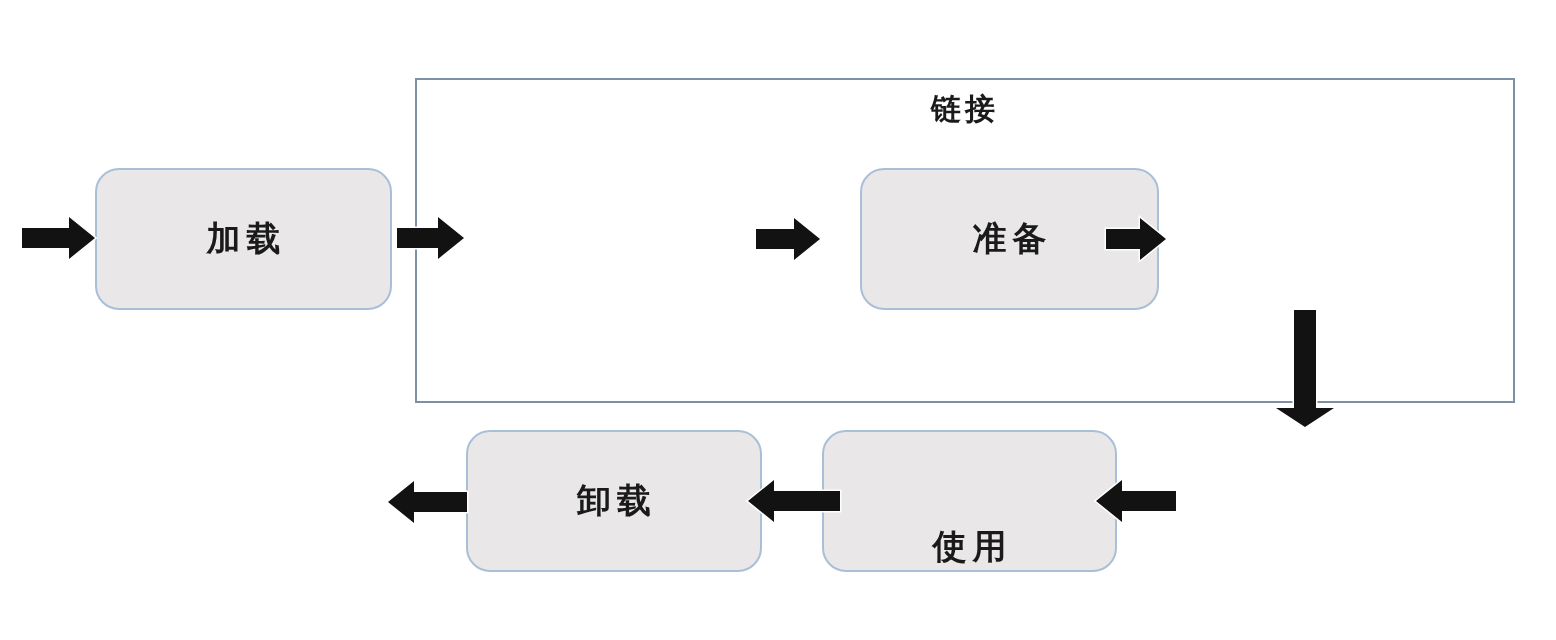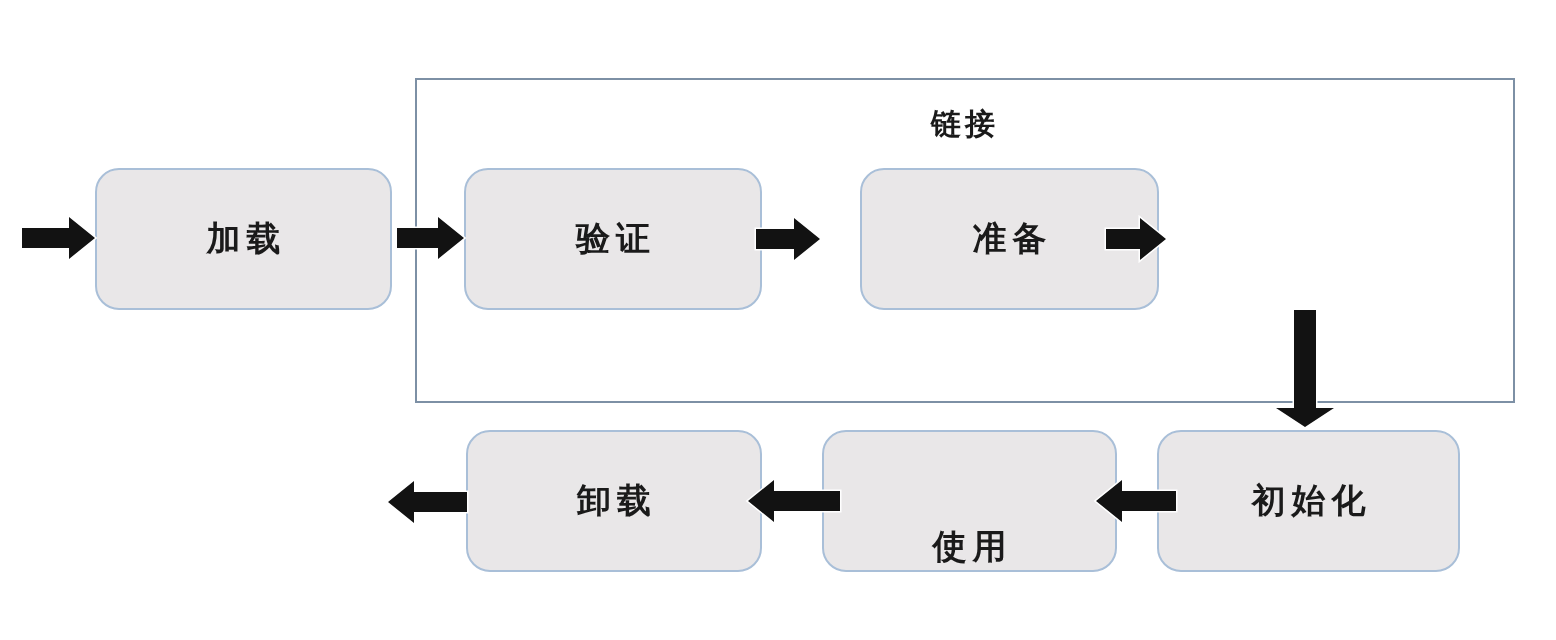--- a/index.html
+++ b/index.html
@@ -19,21 +19,21 @@
     position: absolute;
     left: 415px;
     top: 78px;
     width: 1100px;
     height: 325px;
     border: 2px solid var(--group-border, #7d90a5);
     box-sizing: border-box;
     background: transparent;
   }
   .group-label {
-    margin-top: 24px;
+    margin-top: 9px;
     text-align: center;
     font-size: 30px;
     font-weight: bold;
     color: var(--text-color, #1a1a1a);
     letter-spacing: 4px;
     font-family: Liberation Mono, monospace;
   }
   .node {
     position: absolute;
     box-sizing: border-box;
@@ -80,28 +80,22 @@
 
 <div class="canvas">
 
   <div class="group">
     <div class="group-label">链接</div>
   </div>
 
   <div class="node" id="n-load">
     <span>加载</span>
   </div>
-  <div class="node" id="n-verify">
-    <span>验证</span>
-  </div>
   <div class="node" id="n-prepare">
     <span>准备</span>
-  </div>
-  <div class="node" id="n-initialize">
-    <span>初始化</span>
   </div>
   <div class="node" id="n-use">
     <span>使用</span>
   </div>
   <div class="node" id="n-unload">
     <span>卸载</span>
   </div>
 
   <svg class="arrows" viewBox="0 0 1556 640" xmlns="http://www.w3.org/2000/svg">
     <polygon points="22,228 69,228 69,217 95,238 69,259 69,248 22,248"></polygon>

